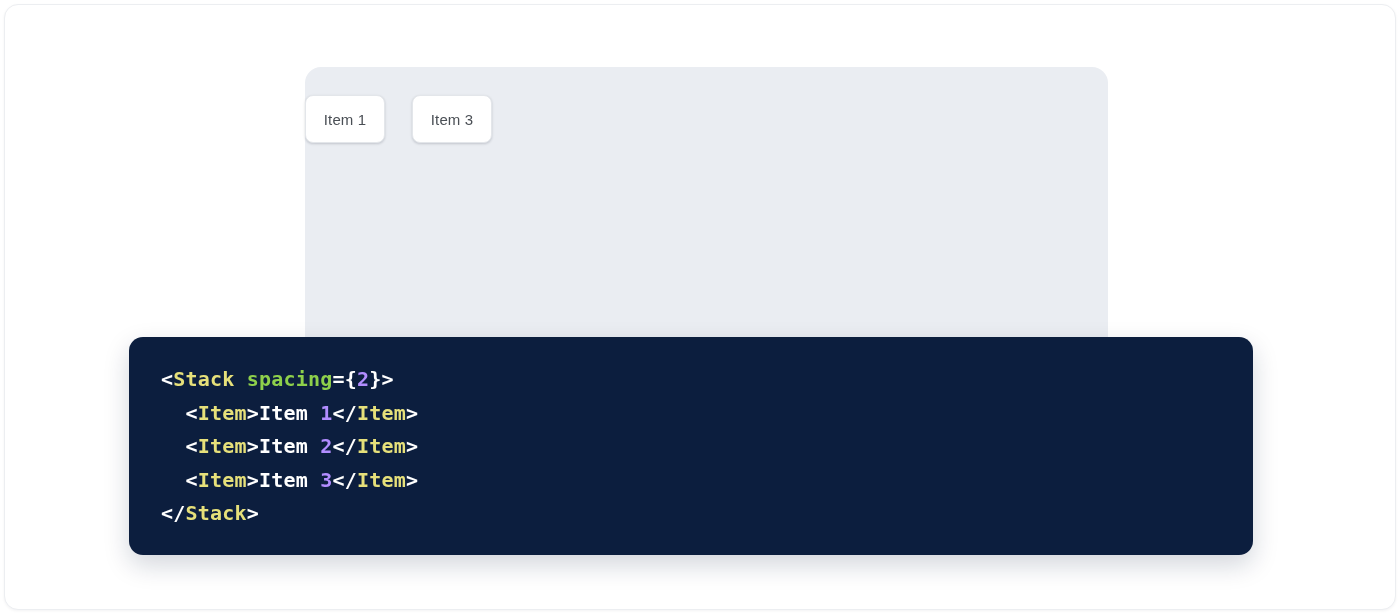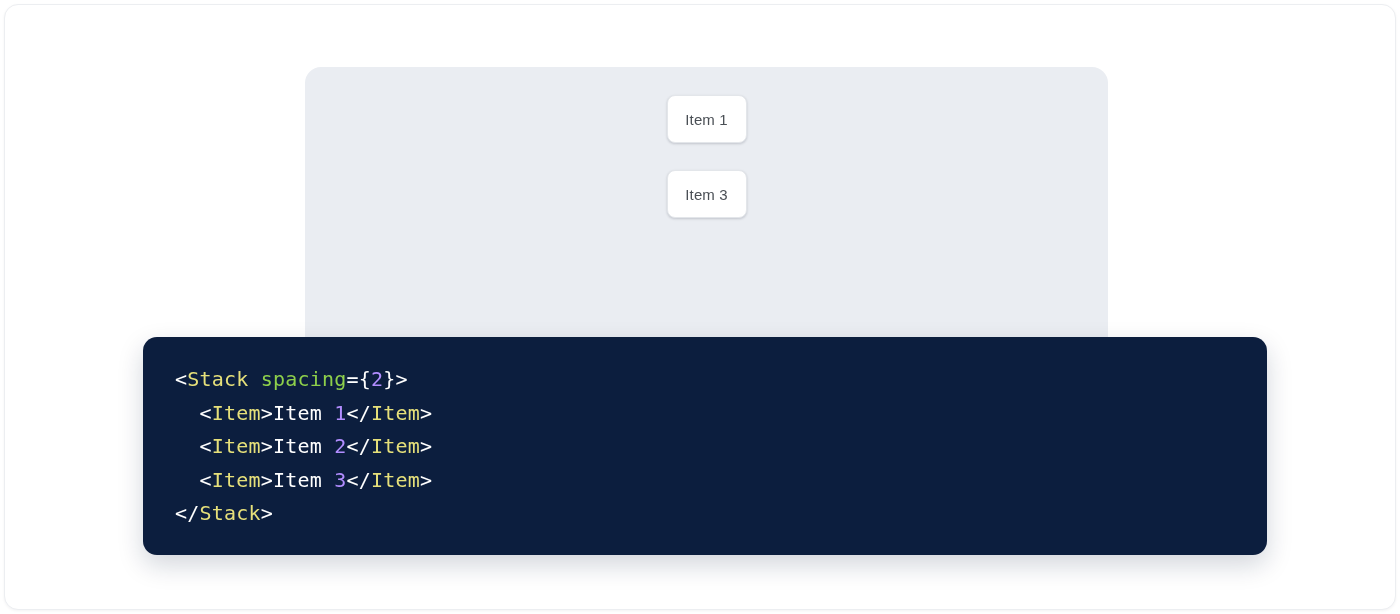--- a/index.html
+++ b/index.html
@@ -39,21 +39,21 @@
     background: #eaedf2;
     border-radius: 16px;
   }
 
   .stack {
     position: absolute;
     left: 0;
     top: 28px;
     width: 100%;
     display: flex;
-    flex-direction: column;
+    flex-direction: row;
     align-items: center;
     gap: 27px;
   }
 
   .stack-item {
     width: 80px;
     height: 48px;
     background: #ffffff;
     border: 1px solid #e3e6ea;
     border-radius: 8px;
@@ -62,29 +62,30 @@
     align-items: center;
     justify-content: center;
     font-size: 15px;
     color: #4a4f55;
     letter-spacing: 0.1px;
   }
 
   
   .code-block {
     position: absolute;
-    left: 138px;
+    left: 124px;
     top: 332px;
     width: 1124px;
     height: 218px;
     background: #0c1e3e;
     border-radius: 14px;
     box-shadow: 0 10px 26px rgba(12, 30, 62, 0.18);
     padding: 26px 0 12px 32px;
     overflow: hidden;
+    font-weight: bold;
   }
 
   .code-block pre {
     margin: 0;
     font-family: "DejaVu Sans Mono", "Liberation Mono", monospace;
     font-size: 20px;
     line-height: 33.5px;
     color: #ffffff;
     white-space: pre;
     letter-spacing: 0.2px;

